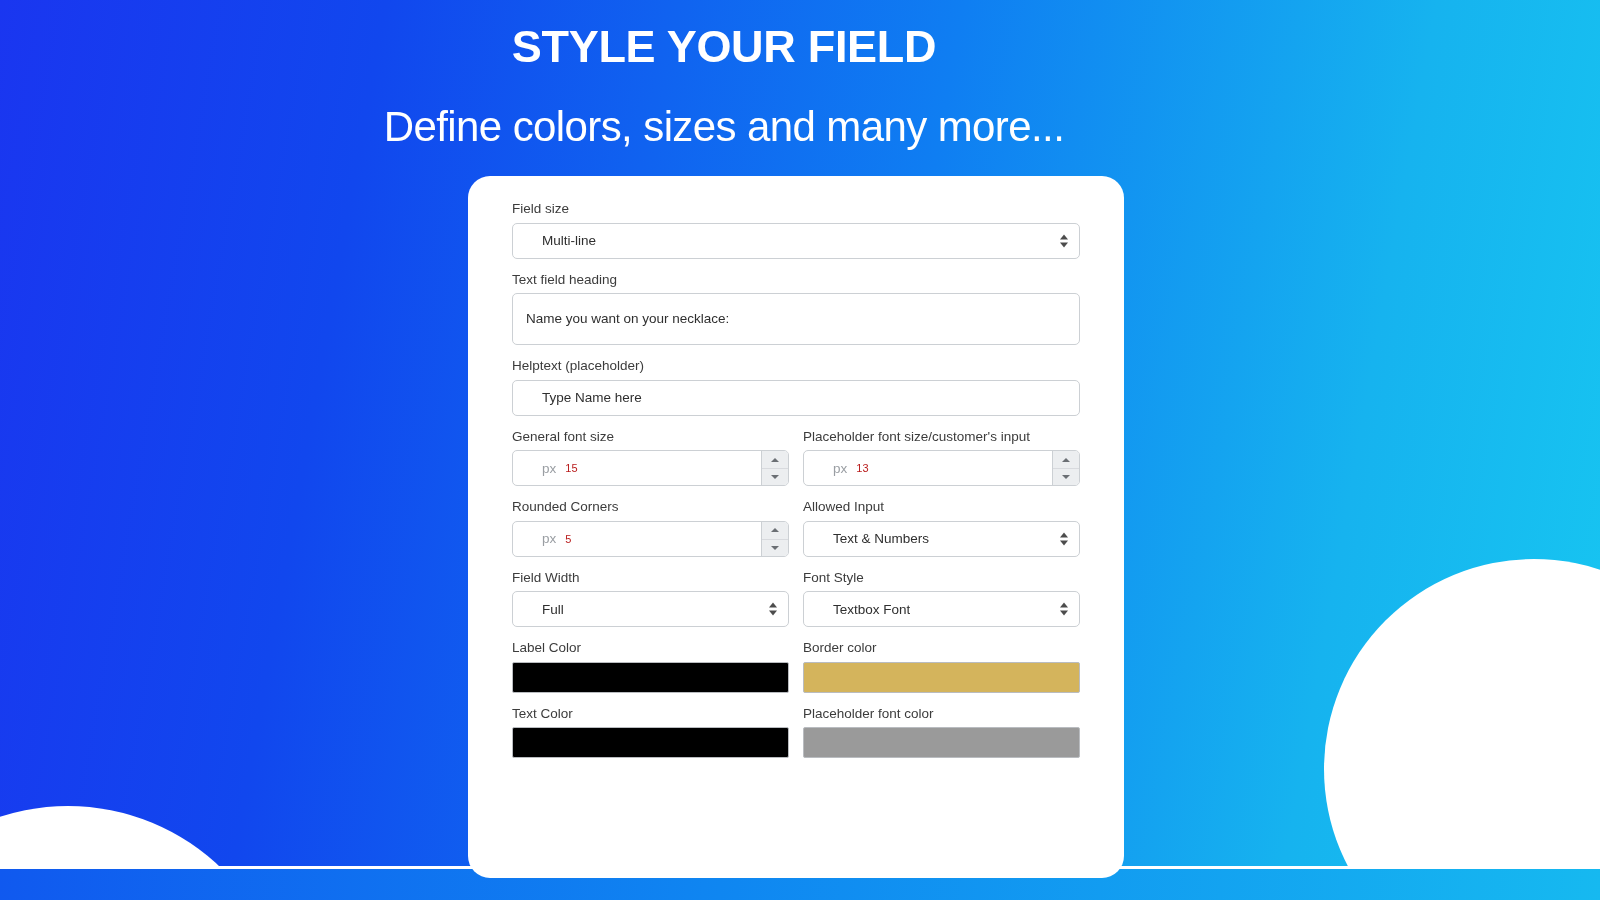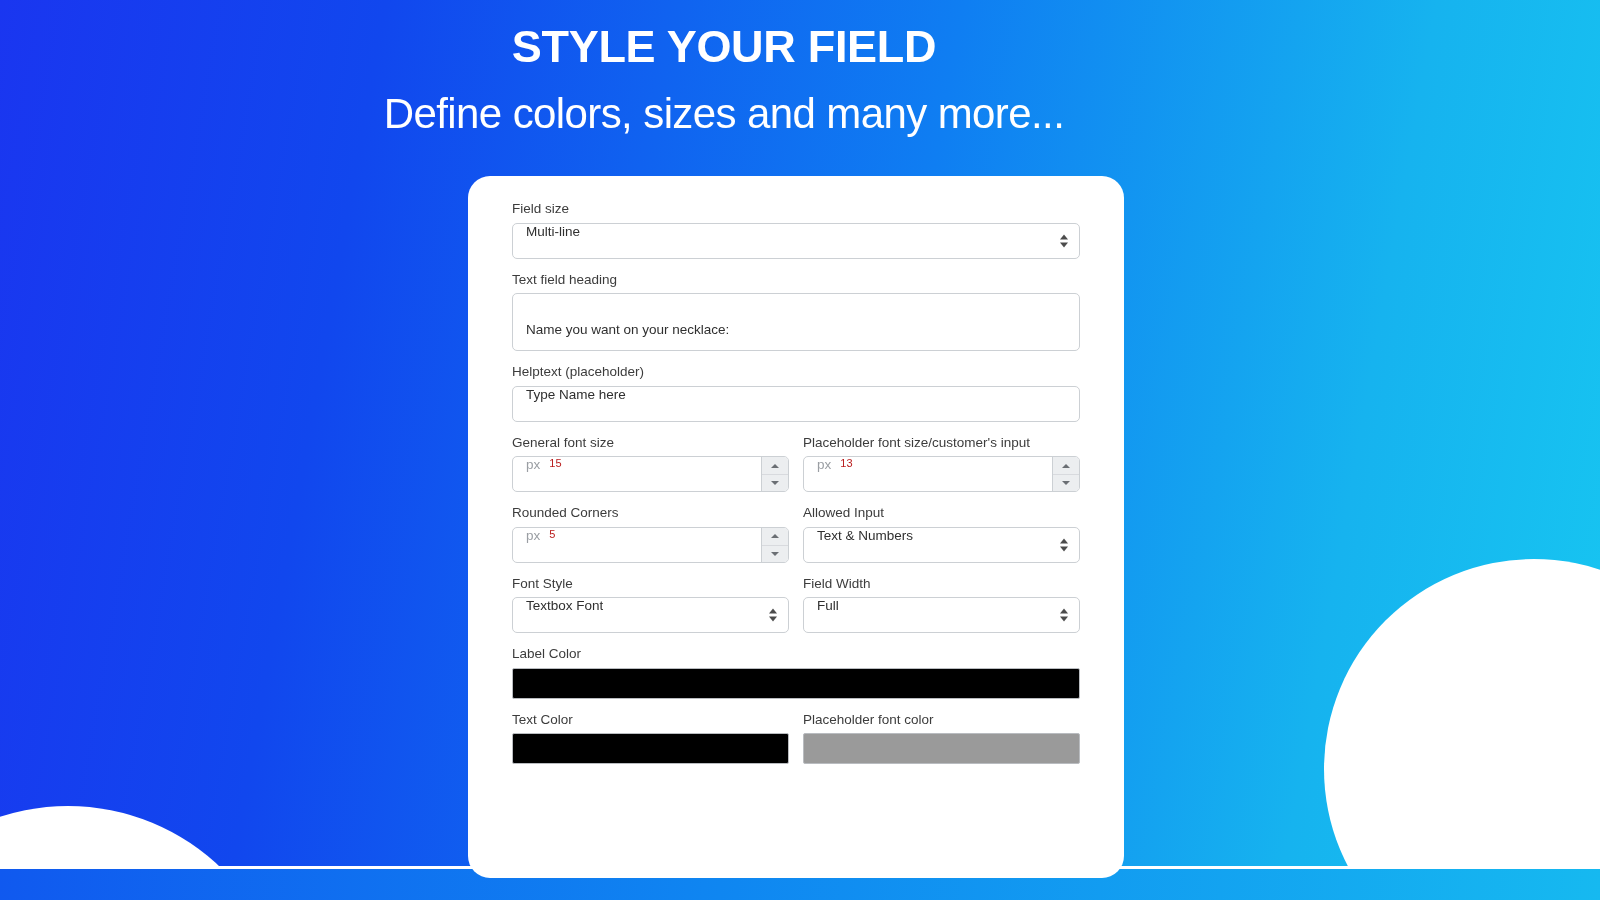--- a/index.html
+++ b/index.html
@@ -77,21 +77,21 @@
     font-weight: 700;
     letter-spacing: -0.3px;
     line-height: 1.12;
   }
 
   .subtitle {
     font-size: 42px;
     font-weight: 400;
     letter-spacing: -0.6px;
     line-height: 1.15;
-    margin-top: 18px;
+    margin-top: 31px;
   }
 
   
   .card {
     position: absolute;
     left: 468px;
     top: 160px;
     width: 656px;
     height: 702px;
     background: #ffffff;
@@ -117,38 +117,39 @@
   }
   .row > .col { flex: 1 1 0; min-width: 0; }
 
   
   .control {
     height: 36px;
     border: 1px solid #ccd0d4;
     border-radius: 5px;
     background: #ffffff;
     display: flex;
-    align-items: flex-start;
+    align-items: center;
     position: relative;
+    padding-left: 16px;
   }
 
   .control .value {
     font-size: 13.5px;
     color: #2f2f2f;
     padding-left: 13px;
     white-space: nowrap;
     overflow: hidden;
   }
 
   .textarea {
     height: 52px;
     border: 1px solid #ccd0d4;
     border-radius: 5px;
     background: #ffffff;
-    padding: 28px 13px;
+    padding: 17px 13px;
     font-size: 13.5px;
     color: #2f2f2f;
   }
 
   
   .select-arrows {
     position: absolute;
     right: 11px;
     top: 50%;
     transform: translateY(-50%);
@@ -300,46 +301,50 @@
           <span class="select-arrows">
             <span class="tri-up"></span>
               <span class="tri-dn"></span>
           </span>
         </div>
       </div>
     </div>
 
     <div class="row">
       <div class="col">
+        <span class="field-label">Field Width</span>
+        <div class="control">
+          <span class="value">Full</span>
+          <span class="select-arrows">
+            <span class="tri-up"></span>
+              <span class="tri-dn"></span>
+          </span>
+        </div>
+      </div>
+      <div class="col">
         <span class="field-label">Font Style</span>
         <div class="control">
           <span class="value">Textbox Font</span>
           <span class="select-arrows">
             <span class="tri-up"></span>
               <span class="tri-dn"></span>
           </span>
         </div>
       </div>
-      <div class="col">
-        <span class="field-label">Field Width</span>
-        <div class="control">
-          <span class="value">Full</span>
-          <span class="select-arrows">
-            <span class="tri-up"></span>
-              <span class="tri-dn"></span>
-          </span>
-        </div>
-      </div>
     </div>
 
     <div class="row">
       <div class="col">
         <span class="field-label">Label Color</span>
         <div class="swatch" style="background: rgb(0, 0, 0);"></div>
       </div>
+      <div class="col">
+        <span class="field-label">Border color</span>
+        <div class="swatch" style="background: rgb(212, 180, 92);"></div>
+      </div>
     </div>
 
     <div class="row">
       <div class="col">
         <span class="field-label">Text Color</span>
         <div class="swatch" style="background: rgb(0, 0, 0);"></div>
       </div>
       <div class="col">
         <span class="field-label">Placeholder font color</span>
         <div class="swatch" style="background: rgb(154, 154, 154);"></div>

